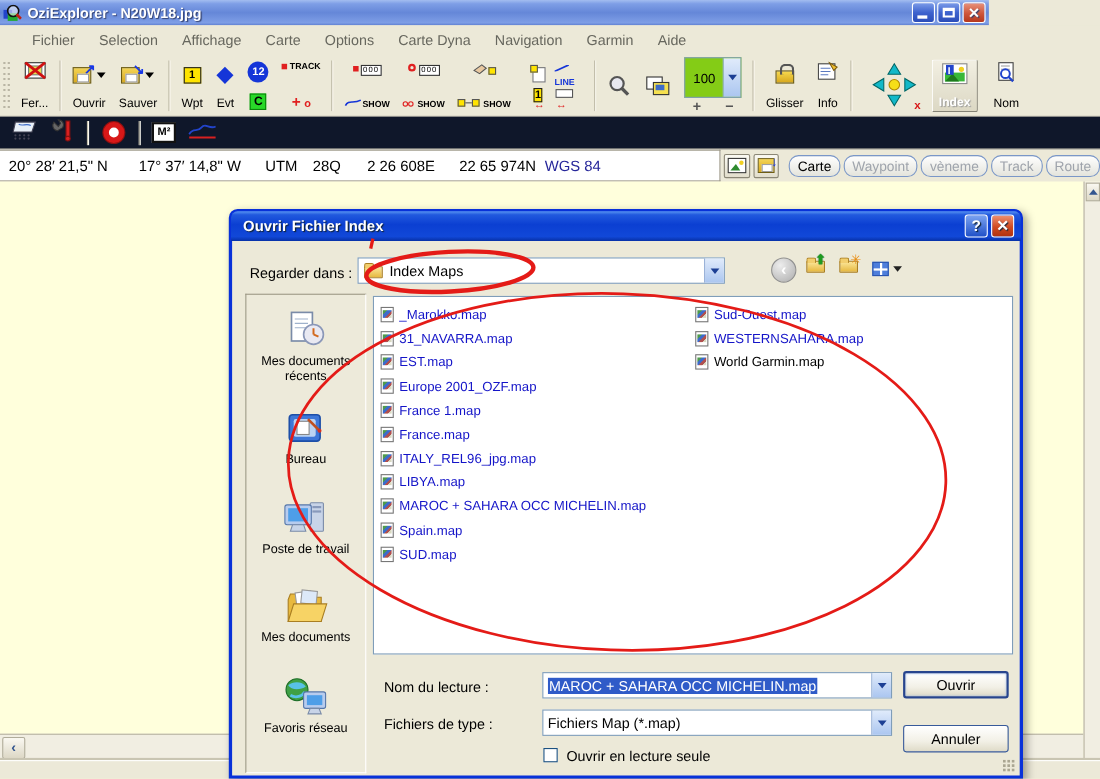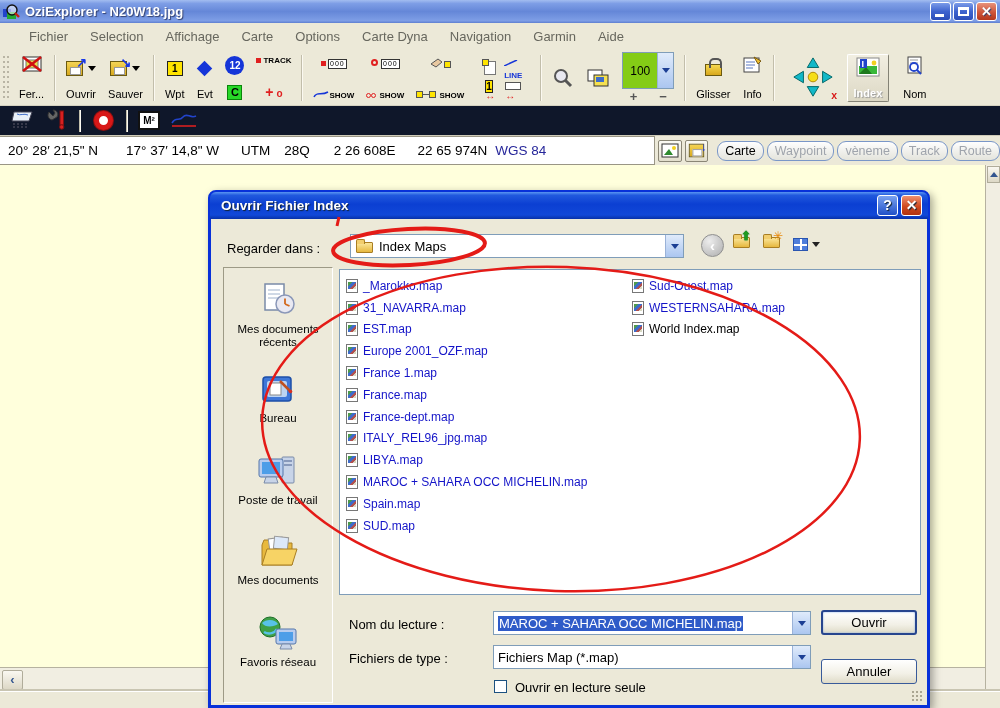--- a/index.html
+++ b/index.html
@@ -1,20 +1,20 @@
 <!DOCTYPE html>
 <html><head>
 <meta charset="utf-8">
 <style>
 * { margin:0; padding:0; box-sizing:border-box; }
 body { background:#888; font-family:"Liberation Sans", sans-serif; }
 #screen{ position:relative; width:1000px; height:708px; background:#ECE9D8; overflow:hidden; font-family:"Liberation Sans",sans-serif;}
 
 
-.titlebar{position:absolute;left:0;top:0;width:1000px;height:23px;
+.titlebar{position:absolute;left:0;top:0;width:899px;height:23px;
  background:linear-gradient(180deg,#A3BDF0 0%,#7E9EE6 15%,#6587D8 50%,#7E9EE6 90%,#5E7FD0 100%);
  display:flex;align-items:center;padding-left:3px;color:#fff;font-weight:bold;font-size:13px;text-shadow:1px 1px 1px #33406E;}
 .titlebar .apptitle{margin-left:5px;}
 .winbtns{position:absolute;right:3px;top:2px;display:flex;gap:2px;}
 .winbtn{width:21px;height:19px;border:1px solid #fff;border-radius:3px;position:relative;
  background:linear-gradient(180deg,#7A9AE8 0%,#3E63CE 50%,#2B4DB8 100%);}
 .winbtn.close{background:linear-gradient(180deg,#E8927B 0%,#CE553A 55%,#B5381E 100%);}
 .winbtn .mingl{position:absolute;left:4px;bottom:3px;width:9px;height:3px;background:#fff;}
 .winbtn .maxgl{position:absolute;left:4px;top:4px;width:11px;height:9px;border:2px solid #fff;border-top-width:3px;}
 .winbtn .xgl{position:absolute;left:0;top:0;width:100%;height:100%;color:#fff;font-weight:bold;font-size:13px;text-align:center;line-height:17px;}
@@ -416,21 +416,21 @@
   <div class="dialog">
     <div class="dlg-title">
       <span>Ouvrir Fichier Index</span>
       <div class="dlg-btns">
         <div class="dlg-btn dlg-help">?</div>
         <div class="dlg-btn dlg-close">✕</div>
       </div>
     </div>
 
     <span class="dlg-label" style="left:16px;top:48px;">Regarder dans :</span>
-    <div class="combo" style="left:139px;top:41px;width:334px;">
+    <div class="combo" style="left:114px;top:41px;width:334px;">
       <span class="folder16"></span>
       <span class="cv">Index Maps</span>
       <span class="dd">
           <i></i>
         </span>
     </div>
     <div class="navbtn" style="left:490px;">
         <div class="backcirc">‹</div>
       </div>
     <div class="navbtn" style="left:522px;top:44px;">
@@ -525,24 +525,20 @@
         <div class="filerow">
             <span class="mapdoc"></span>
             <span>France 1.map</span>
           </div>
         <div class="filerow">
             <span class="mapdoc"></span>
             <span>France.map</span>
           </div>
         <div class="filerow">
             <span class="mapdoc"></span>
-            <span>France-dept.map</span>
-          </div>
-        <div class="filerow">
-            <span class="mapdoc"></span>
             <span>ITALY_REL96_jpg.map</span>
           </div>
         <div class="filerow">
             <span class="mapdoc"></span>
             <span>LIBYA.map</span>
           </div>
         <div class="filerow">
             <span class="mapdoc"></span>
             <span>MAROC + SAHARA OCC MICHELIN.map</span>
           </div>
@@ -559,21 +555,21 @@
         <div class="filerow">
             <span class="mapdoc"></span>
             <span>Sud-Ouest.map</span>
           </div>
         <div class="filerow">
             <span class="mapdoc"></span>
             <span>WESTERNSAHARA.map</span>
           </div>
         <div class="filerow black">
             <span class="mapdoc"></span>
-            <span>World Index.map</span>
+            <span>World Garmin.map</span>
           </div>
       </div>
     </div>
 
     <span class="dlg-label" style="left:138px;top:424px;">Nom du lecture :</span>
     <div class="combo" style="left:282px;top:418px;width:318px;">
       <span class="cv"><span class="selhl">MAROC + SAHARA OCC MICHELIN.map</span></span>
       <span class="dd">
           <i></i>
         </span>

